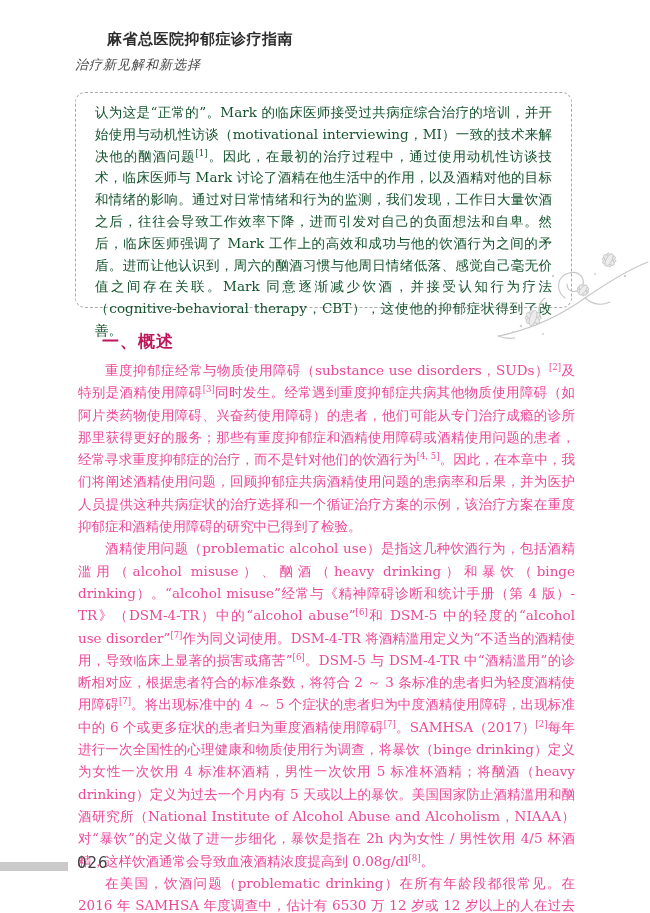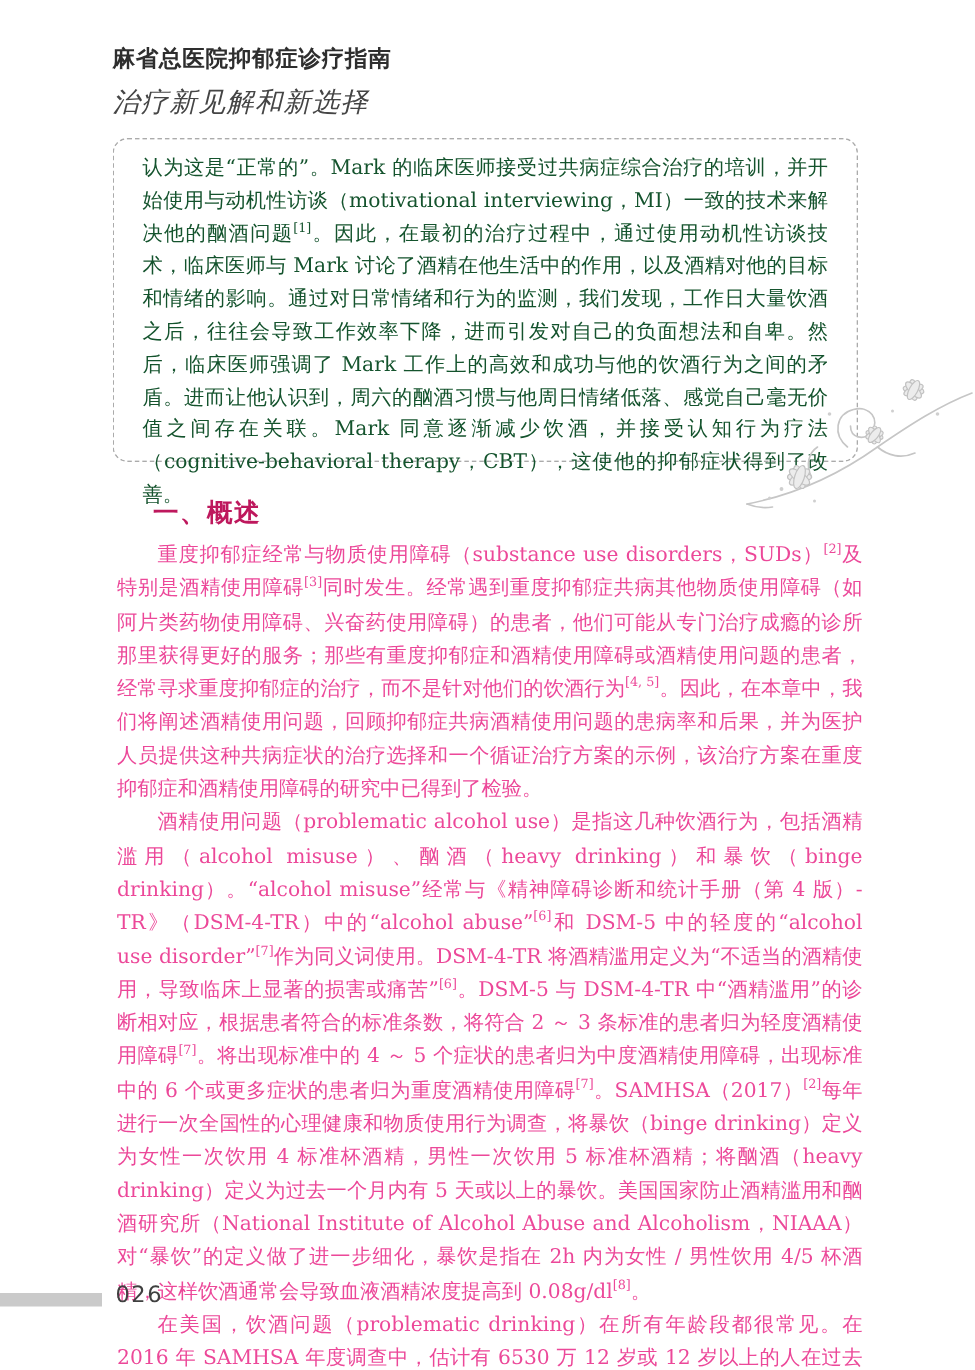--- a/index.html
+++ b/index.html
@@ -4,25 +4,25 @@
 <style>
   html,body { margin:0; padding:0; }
   body { background:#ffffff; font-family:"DejaVu Serif", serif; }
   .page {
     position:relative; width:650px; height:913px; background:#fff;
     overflow:hidden; color:#1e1e1e;
   }
   .book-header { position:absolute; left:75px; top:30px; }
   .book-title {
     font-family:"DejaVu Sans", sans-serif; font-weight:bold;
-    font-size:15px; color:#2e2e2e; letter-spacing:0.5px;
+    font-size:15px; color:#2e2e2e; letter-spacing:0.5px;margin-left:32px;
   }
   .book-subtitle {
     margin-top:7px; font-family:"DejaVu Serif", serif; font-style:italic;
-    font-size:18px; color:#454545; letter-spacing:1px;
+    font-size:13px; color:#454545; letter-spacing:1px;
   }
   .case-box {
     position:absolute; left:75px; top:92px; width:497px; height:216px;
     box-sizing:border-box; border:1px dashed #ababab; border-radius:10px;
     padding:9px 19px 0 19px; background:#fff;
   }
   .case-box p {
     margin:0; font-size:13.5px; line-height:21.8px; text-align:justify;
     color:#14532d;
   }

